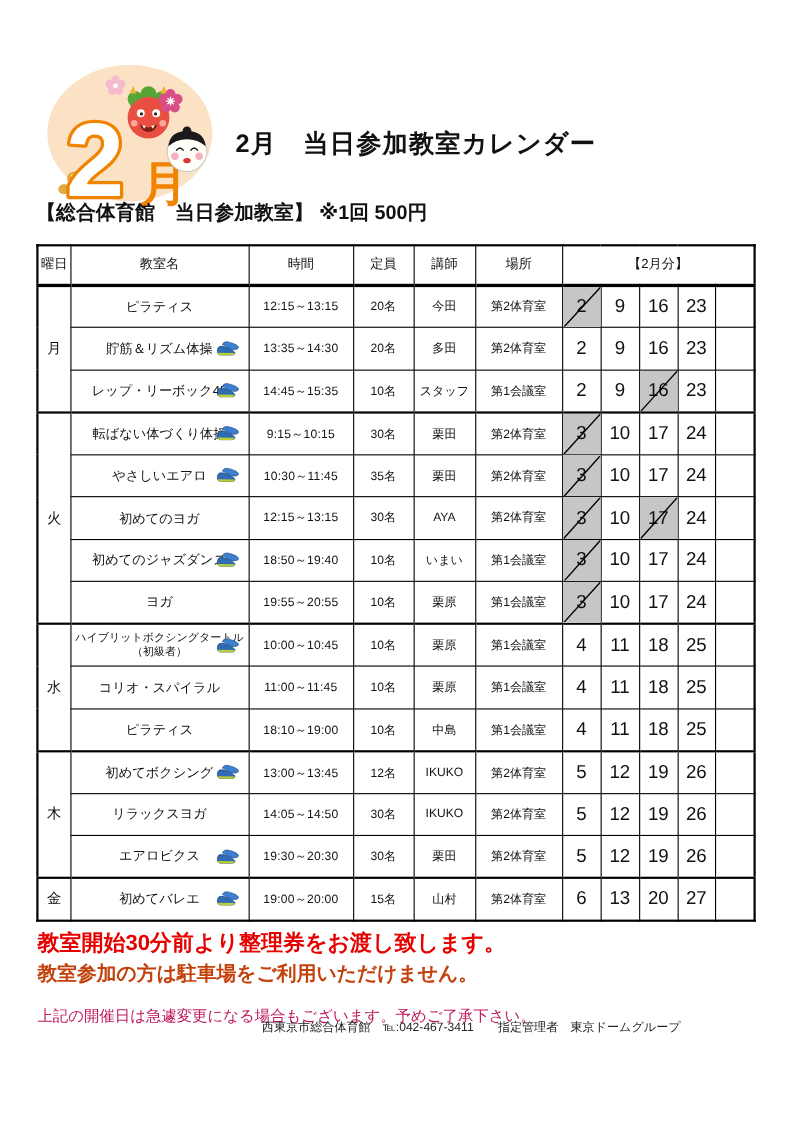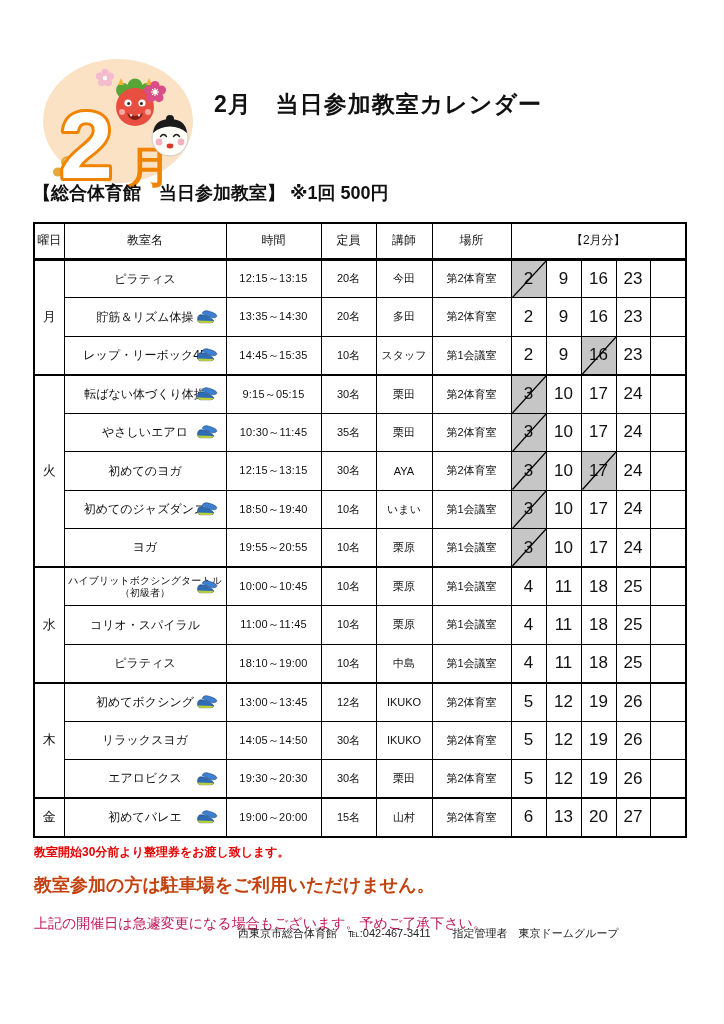--- a/index.html
+++ b/index.html
@@ -3,21 +3,21 @@
 <meta charset="utf-8">
 <style>
   html,body{margin:0;padding:0;background:#fff;}
   body{font-family:"Liberation Sans","DejaVu Sans",sans-serif;color:#111;}
   .page{position:relative;width:724px;height:1024px;background:#fff;overflow:hidden;}
 
   
   .logo{position:absolute;left:42px;top:58px;width:152px;height:130px;}
   .titles{position:absolute;left:214px;top:70px;}
   .title-line{font-size:23px;font-weight:bold;letter-spacing:1px;white-space:nowrap;}
-  .title-line.second{margin-top:19px;}
+  .title-line.second{margin-top:45px;}
   .subtitle{position:absolute;left:33px;top:181px;font-size:18px;font-weight:bold;white-space:nowrap;}
 
   
   table.sched{position:absolute;left:33px;top:222px;width:652px;border-collapse:collapse;table-layout:fixed;}
   table.sched{border:2px solid #000;}
   table.sched th,table.sched td{border:1px solid #000;padding:0;text-align:center;vertical-align:middle;overflow:hidden;}
   table.sched thead tr{height:36px;}
   table.sched thead th{font-size:12px;font-weight:normal;border-bottom:3px solid #000;}
   table.sched tbody tr{height:38.5px;}
   tr.group-start td{border-top:2px solid #000;}
@@ -28,21 +28,21 @@
   td.time{font-size:11px;letter-spacing:0.2px;}
   td.capacity,td.instructor,td.location{font-size:11px;}
   td.date{font-size:17px;position:relative;}
   td.date.cancelled{background:#c6c6c6;}
   td.date .slash{position:absolute;left:0;top:0;width:100%;height:100%;}
   td.extra{background:#fff;}
   .shoe{position:absolute;right:7px;top:50%;width:23px;height:15px;transform:translateY(-50%);}
 
   
   .notice{position:absolute;left:34px;white-space:nowrap;font-weight:bold;}
-  .notice.red1{top:844px;font-size:12px;color:#e60000;}
+  .notice.red1{top:844px;font-size:20px;color:#e60000;}
   .notice.red2{top:873px;font-size:18px;color:#c2410c;}
   .notice.black{top:903px;font-size:14px;font-weight:normal;color:#be185d;margin-top:12px;}
   .contact{position:absolute;left:238px;top:926px;font-size:11px;color:#222;white-space:nowrap;}
 </style>
 </head>
 <body>
 
 <div class="page">
 
   <div class="logo">
@@ -197,21 +197,21 @@
         <tr class="group-start">
           <td class="day" rowspan="5">火</td>
           <td class="name"><span class="nm">転ばない体づくり体操</span>
   <svg class="shoe" viewBox="0 0 26 17" aria-hidden="true">
     <path d="M12.5 1.5 C9.5 1 7.5 2.5 7 4.5 L15 8.5 C18.5 10 23 9.5 23.5 7.5 C24 5 17.5 2.5 12.5 1.5 Z" fill="#3d7fd0" stroke="#1b4a85" stroke-width="0.7"></path>
     <path d="M7 4.5 L10.2 6.1 L9 7.6 Z" fill="#9fd3ee"></path>
     <path d="M3.5 6.5 C2 7.5 1.5 10.5 2 12.5 C2.2 14 3.5 15 5.5 15 L16.5 15 C19.5 15 20.5 13.5 19.5 12 C18.5 10.5 14 8.5 10.5 7 C8 6 5 5.8 3.5 6.5 Z" fill="#2e6cb5" stroke="#173f78" stroke-width="0.7"></path>
     <path d="M2 12.6 C2.3 14.1 3.6 15.2 5.5 15.2 L16.5 15.2 C18.7 15.2 19.8 14.1 19.6 13 L2 12.6 Z" fill="#b9cc3a"></path>
   </svg>
 </td>
-          <td class="time">9:15～05:15</td>
+          <td class="time">9:15～10:15</td>
           <td class="capacity">30名</td>
           <td class="instructor">栗田</td>
           <td class="location">第2体育室</td>
           <td class="date cancelled">3<svg class="slash" viewBox="0 0 35 38" preserveAspectRatio="none">
               <line x1="0.5" y1="38" x2="35" y2="0" stroke="#000" stroke-width="1.3"></line>
             </svg></td>
           <td class="date">10</td>
           <td class="date">17</td>
           <td class="date">24</td>
           <td class="extra"></td>

